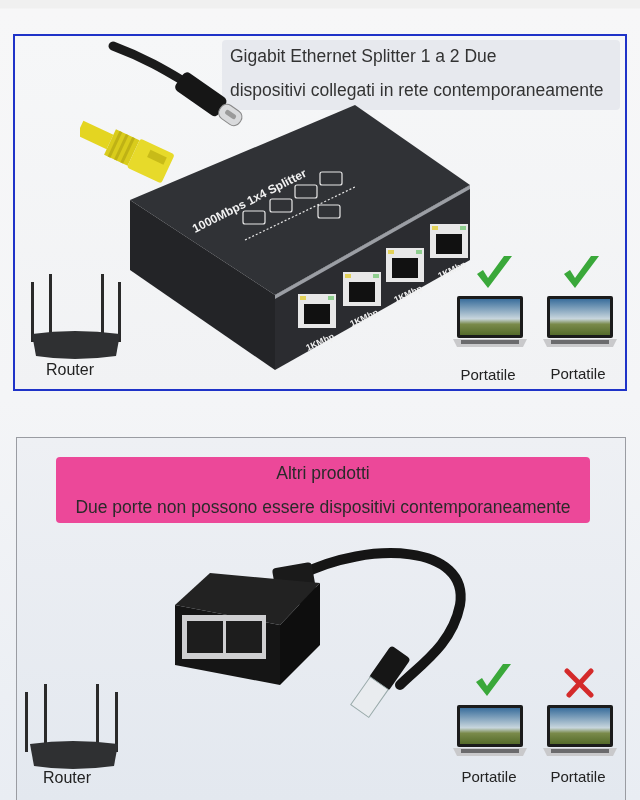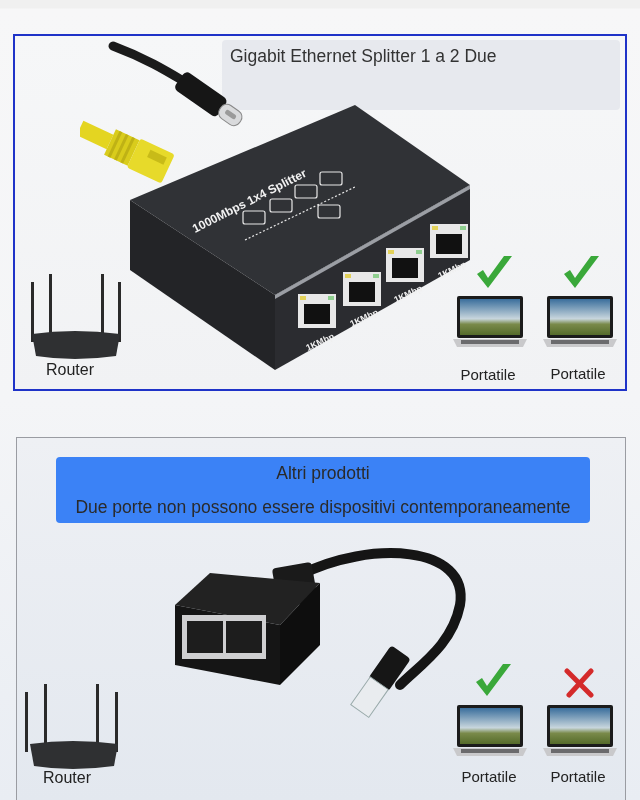--- a/index.html
+++ b/index.html
@@ -10,32 +10,33 @@
   
   #panel-top{left:13px;top:34px;width:614px;height:357px;box-sizing:border-box;
      border:2px solid #1f33c8;background:linear-gradient(180deg,#f6f7f8,#f1f2f4);}
   .caption-box{background:#e7e9ee;border-radius:4px;}
   #cap-top{left:222px;top:40px;width:398px;height:70px;}
   #cap-top .line{position:absolute;left:8px;font-size:17.5px;color:#333;white-space:nowrap;}
   
   #panel-bot{left:16px;top:437px;width:610px;height:363px;box-sizing:border-box;
      border:1px solid #9a9ca2;border-bottom:none;
      background:linear-gradient(180deg,#eef0f4,#e3e8ef);}
-  #cap-bot{left:56px;top:457px;width:534px;height:66px;background:#3b82f6;}
+  #cap-bot{left:56px;top:457px;width:534px;height:66px;background:#ec4899;}
   #cap-bot .line{position:absolute;left:0;width:100%;text-align:center;font-size:17.5px;color:#2a2a2a;white-space:nowrap;}
   .label{font-size:16px;color:#222;text-align:center;}
   svg{display:block;}
 </style>
 </head>
 <body>
 
 <div id="panel-top" class="abs"></div>
 
 <div id="cap-top" class="abs caption-box">
   <div class="line" style="top:6px">Gigabit Ethernet Splitter 1 a 2 Due</div>
+  <div class="line" style="top:40px">dispositivi collegati in rete contemporaneamente</div>
 </div>
 
 <div class="abs" style="left:105px;top:40px;">
   <svg width="150" height="100" viewBox="0 0 150 100">
     <path d="M8,6 C40,18 60,30 80,42" stroke="#1b1b1b" stroke-width="9" fill="none" stroke-linecap="round"></path>
     <g transform="translate(80,42) rotate(35)">
       <rect x="-6" y="-10" width="52" height="22" rx="5" fill="#161616"></rect>
       <rect x="44" y="-7" width="24" height="16" rx="7" fill="#d9dadc" stroke="#888" stroke-width="1"></rect>
       <rect x="50" y="-2" width="12" height="5" rx="2" fill="#9a9a9a"></rect>
     </g>

